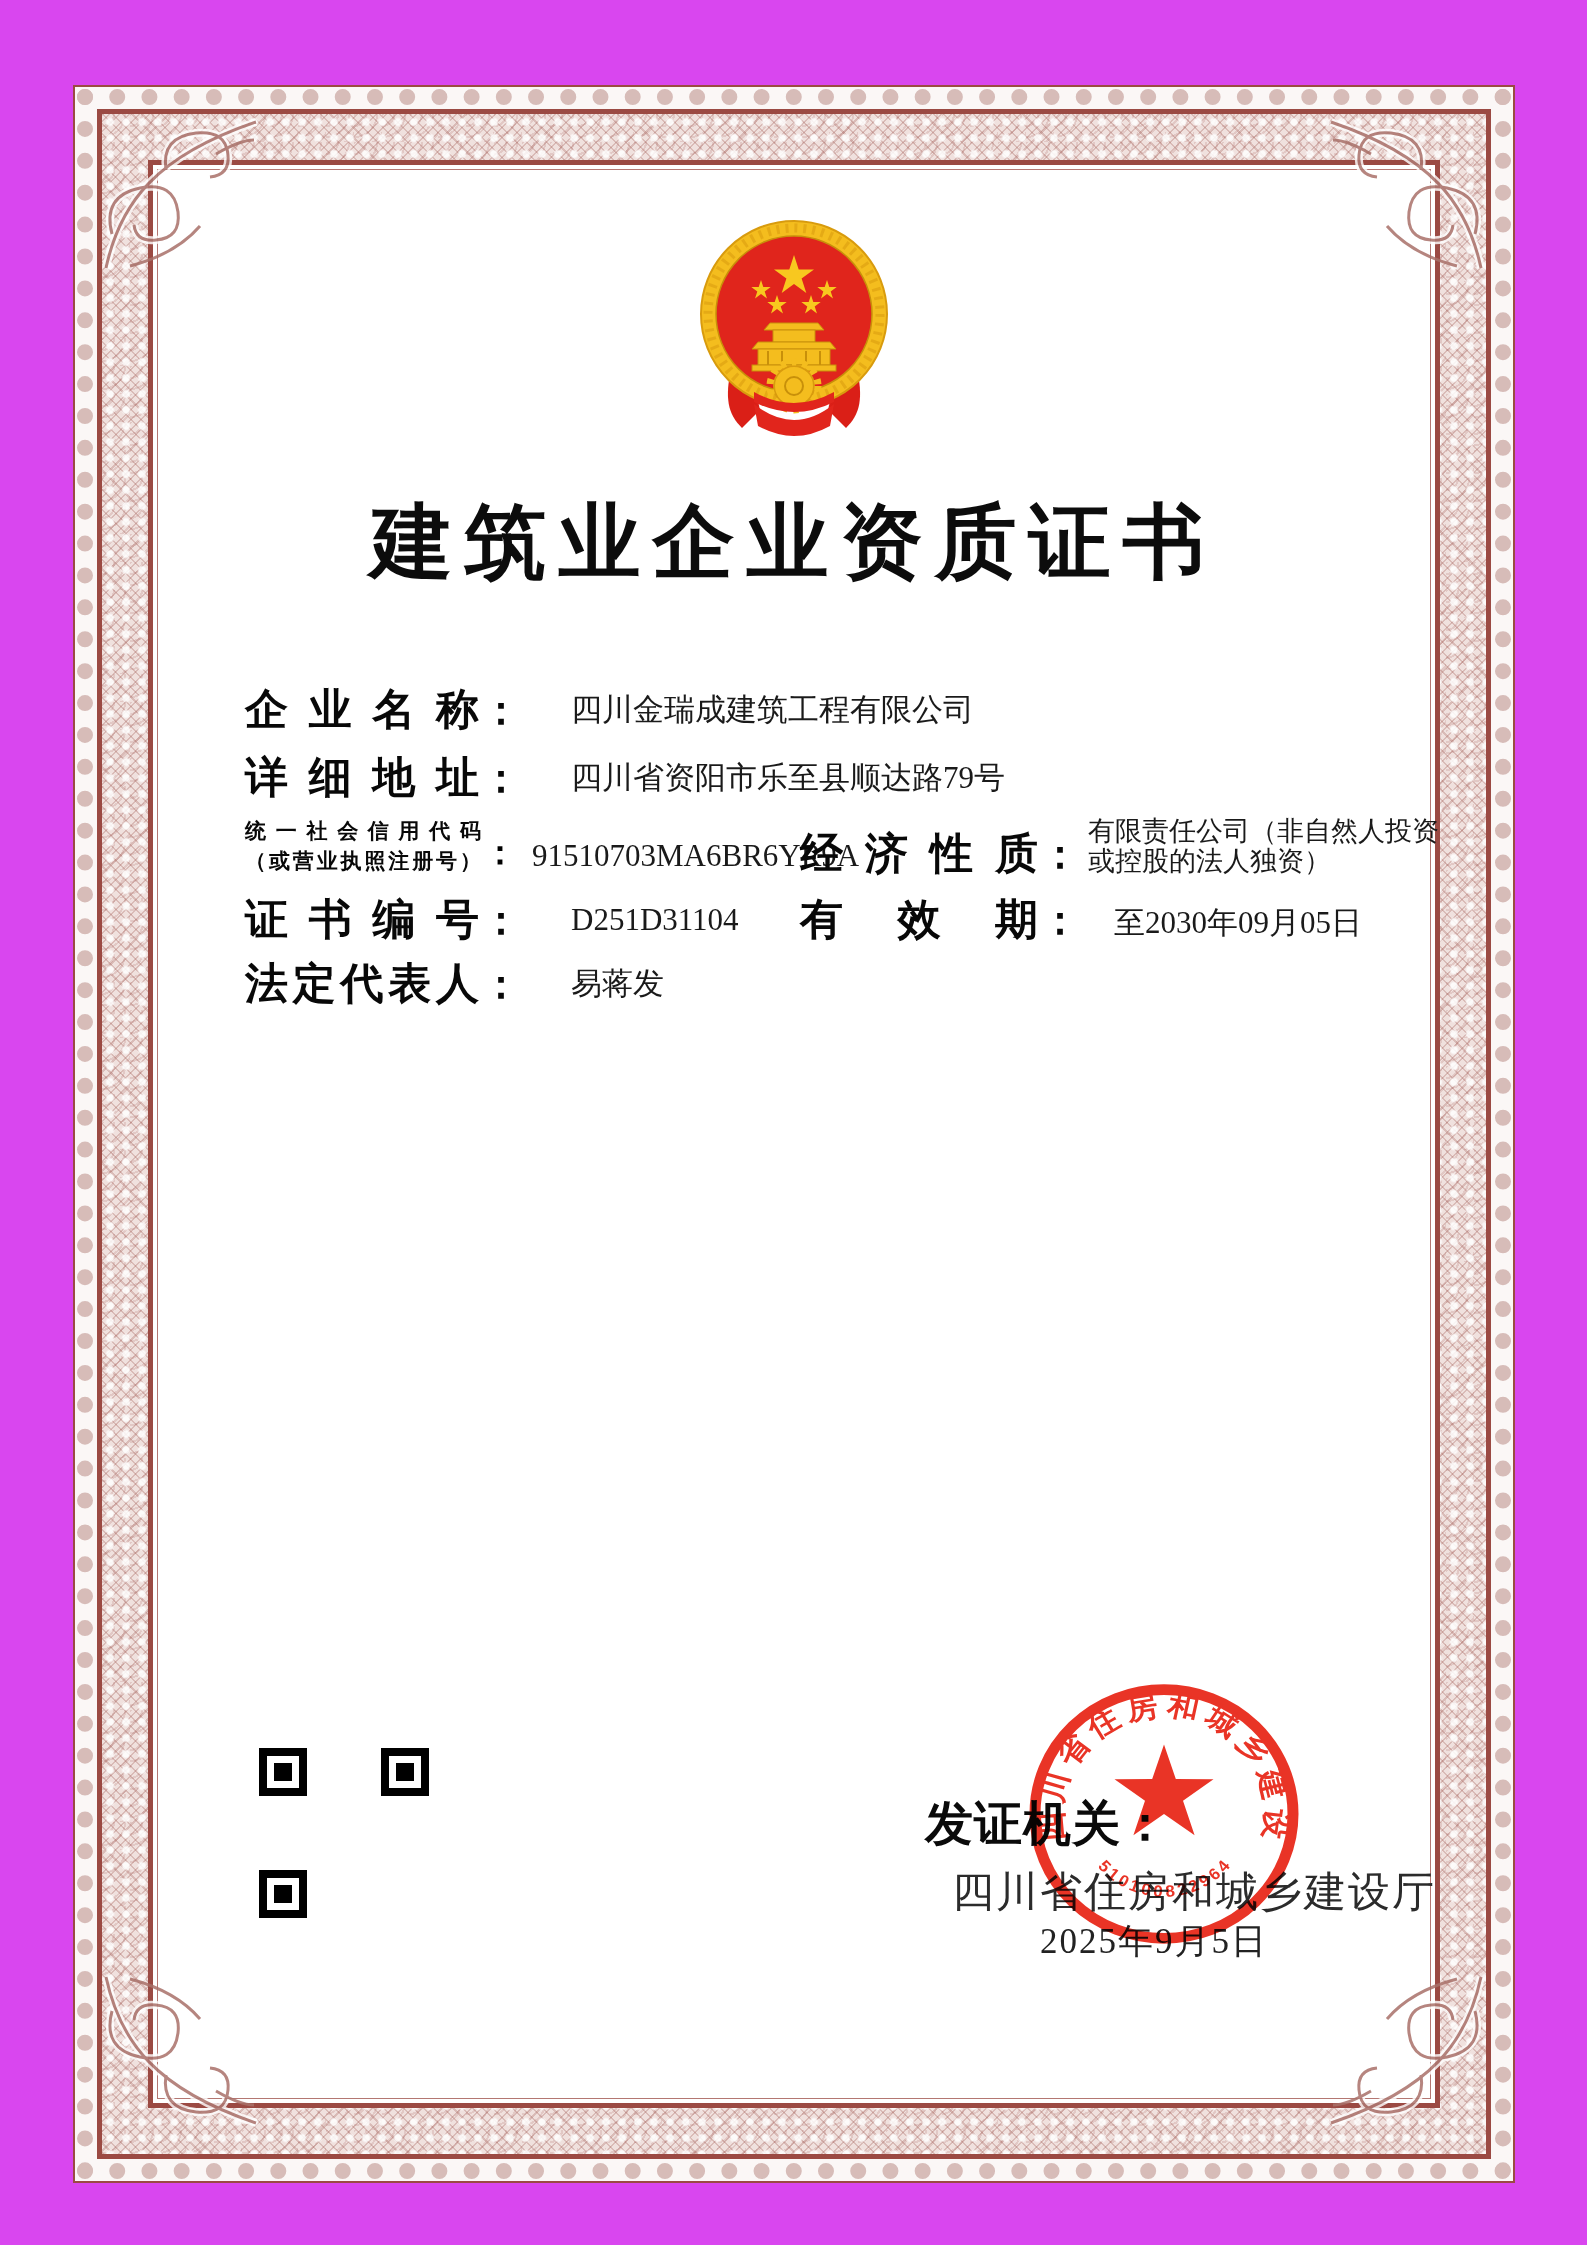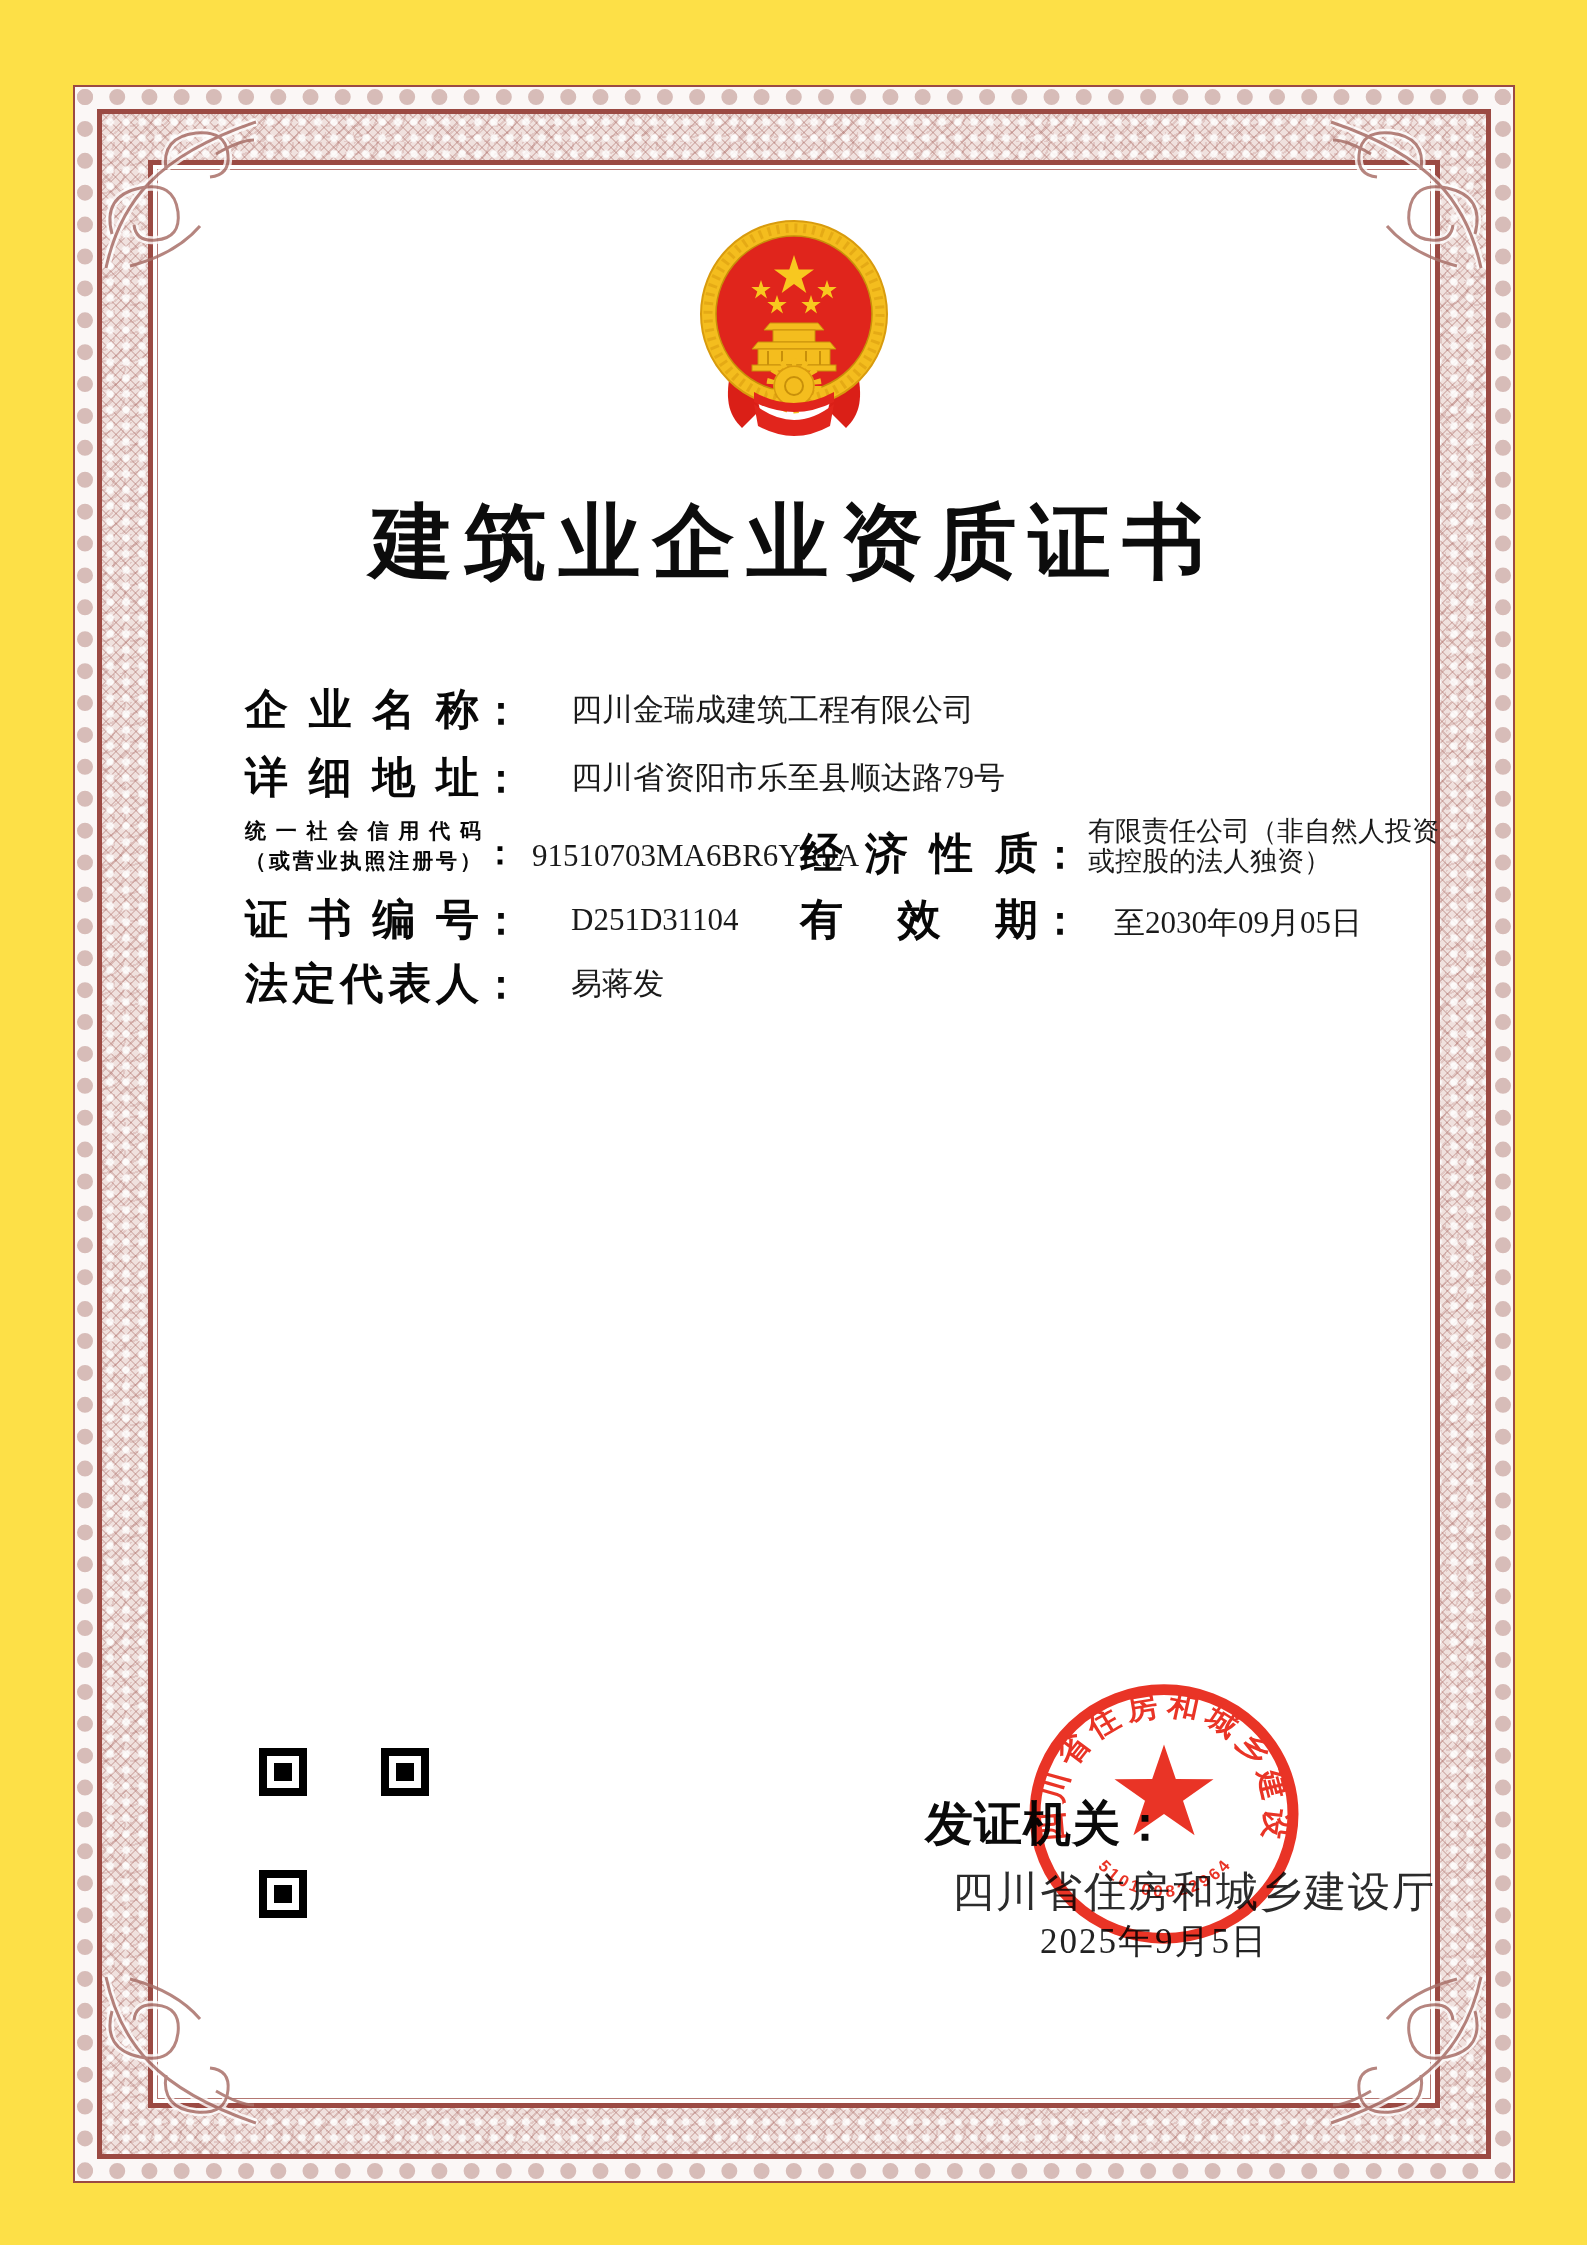--- a/index.html
+++ b/index.html
@@ -1,19 +1,19 @@
 <!DOCTYPE html>
 <html><head>
 <meta charset="utf-8">
 <style>
   * { margin:0; padding:0; box-sizing:border-box; }
   html,body { background:#e8e6e7; }
   .page {
     position:relative; width:1587px; height:2245px;
-    background:#fde047;
+    background:#d946ef;
     font-family:"Liberation Sans", sans-serif;
     overflow:hidden;
   }
   
   .f-outer { position:absolute; left:73px; top:85px; width:1442px; height:2098px;
              border:2px solid #9b4a43; background:#fbf7f6; }
   .f-lace  { position:absolute; inset:2px; border:16px dotted rgba(186,140,134,.55); }
   .f-line2 { position:absolute; inset:22px; border:5px solid #9b4a43; }
   .f-band  { position:absolute; inset:27px;
              background-color:#f0e1de;

